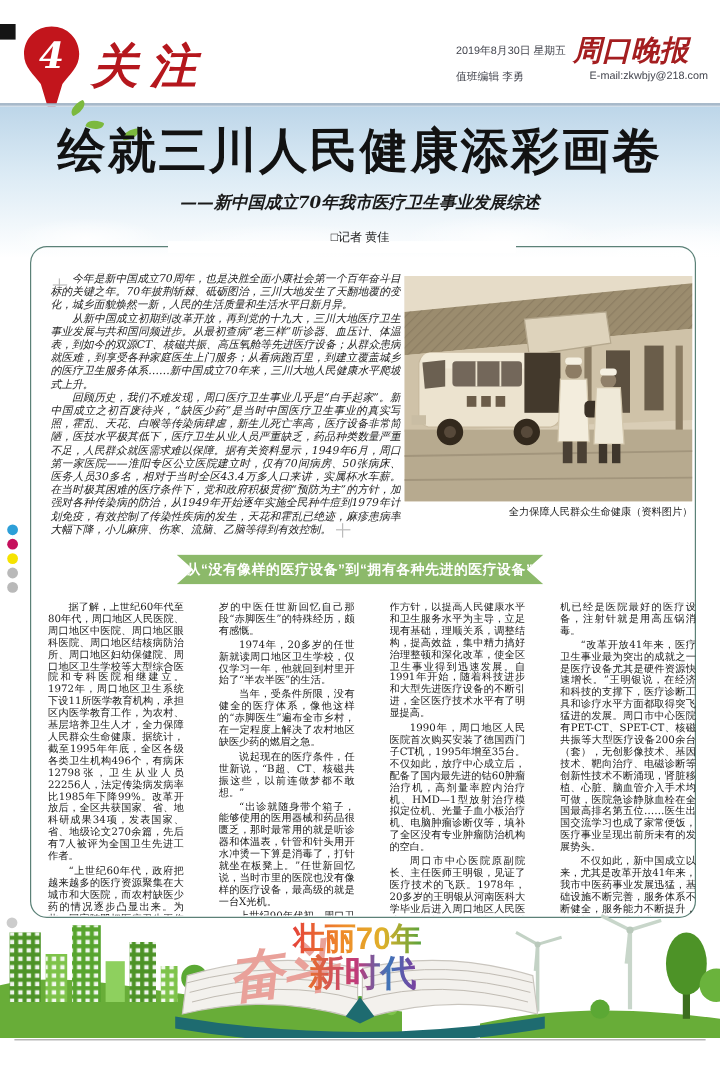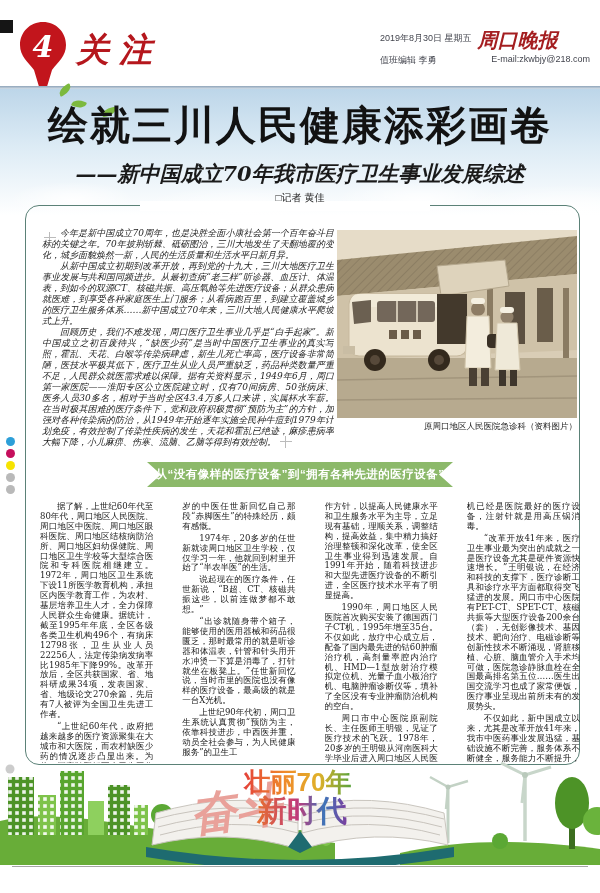--- a/index.html
+++ b/index.html
@@ -8,44 +8,44 @@
   
   .black-square{position:absolute;left:0;top:20px;width:13px;height:13px;background:#151515;}
   .reg-dots{position:absolute;left:6px;display:flex;flex-direction:column;gap:3px;}
   .reg-dots i{width:9px;height:9px;border-radius:50%;display:block;}
   .cross{position:absolute;width:12px;height:12px;}
   .cross::before{content:"";position:absolute;left:5px;top:0;width:1px;height:12px;background:#bbb;}
   .cross::after{content:"";position:absolute;left:0;top:5px;width:12px;height:1px;background:#bbb;}
   
   .pin{position:absolute;left:16px;top:20px;}
   .section-title{position:absolute;left:76px;top:28px;font-family:"DejaVu Serif",serif;
-        font-style:italic;font-weight:bold;font-size:33px;color:#b5171d;letter-spacing:10px;}
+        font-style:italic;font-weight:bold;font-size:39px;color:#b5171d;letter-spacing:10px;}
   .header-right{position:absolute;right:10px;top:30px;width:210px;}
   .hr-row1{display:flex;align-items:flex-end;justify-content:flex-start;gap:6px;}
   .pub-date{font-size:9px;color:#44464f;padding-bottom:5px;white-space:nowrap;}
   .masthead{font-family:"DejaVu Serif",serif;font-style:italic;font-weight:bold;
-        font-size:20px;color:#a41e20;line-height:1;white-space:nowrap;}
+        font-size:24px;color:#a41e20;line-height:1;white-space:nowrap;}
   .hr-row2{display:flex;justify-content:space-between;margin-top:4px;font-size:9px;color:#43454e;}
   .header-rule{position:absolute;left:0;top:86px;width:600px;height:3px;
         background:linear-gradient(180deg,#8ea4b9,#d3dee8);}
   
   .sky{position:absolute;left:0;top:89px;width:600px;height:126px;
     background:
       radial-gradient(90px 26px at 12% 88%,rgba(255,255,255,.95),rgba(255,255,255,0) 70%),
       radial-gradient(150px 34px at 40% 96%,rgba(255,255,255,.95),rgba(255,255,255,0) 70%),
       radial-gradient(120px 30px at 70% 88%,rgba(255,255,255,.9),rgba(255,255,255,0) 70%),
       radial-gradient(170px 40px at 95% 98%,rgba(255,255,255,.95),rgba(255,255,255,0) 70%),
       linear-gradient(180deg,#bdd6e9 0%,#dcebf5 45%,#ffffff 100%);}
   .leaf{position:absolute;width:14px;height:8px;border-radius:80% 10% 80% 10%;background:#7cb93e;}
   .headline{position:absolute;left:0;top:98px;width:600px;text-align:center;margin:0;
         font-size:40px;font-weight:900;letter-spacing:2px;color:#121212;
         font-family:"Liberation Sans",sans-serif;}
   .subtitle{position:absolute;left:0;top:160px;width:600px;text-align:center;
         font-family:"DejaVu Serif",serif;font-style:italic;font-weight:bold;
-        font-size:21px;color:#1a1a1a;}
+        font-size:14px;color:#1a1a1a;}
   .byline{position:absolute;left:0;top:191px;width:600px;text-align:center;
         font-size:10px;color:#222;z-index:5;}
   
   .article-box{position:absolute;left:25px;top:205px;width:553px;height:558px;
         border:1.5px solid #5b8177;border-radius:14px;}
   .byline-patch{position:absolute;left:140px;top:201px;width:290px;height:10px;background:#fff;z-index:4;}
   
   .intro{position:absolute;left:42px;top:228px;width:292px;height:224px;overflow:hidden;
         font-family:"DejaVu Serif",serif;font-style:italic;font-size:9px;
         line-height:11px;color:#1c1c1c;text-align:justify;}
@@ -176,34 +176,35 @@
     </g>
     <rect x="150" y="104" width="22" height="14" rx="4" fill="#3a3126"></rect>
     <g>
       <circle cx="170" cy="87" r="6.5" fill="#90806a"></circle>
       <rect x="163" y="77" width="14" height="6" rx="3" fill="#f5f0e2"></rect>
       <polygon points="160,93 180,93 183,140 158,140" fill="#efe9d8" stroke="#d4c8ae" stroke-width="1"></polygon>
       <rect x="162" y="140" width="7" height="16" fill="#3e362c"></rect>
       <rect x="173" y="140" width="7" height="16" fill="#3e362c"></rect>
     </g>
   </svg>
-  <div class="caption">原周口地区人民医院急诊科（资料图片）</div>
+  <div class="caption">全力保障人民群众生命健康（资料图片）</div>
 
   <div class="banner">
     <span>从“没有像样的医疗设备”到“拥有各种先进的医疗设备”</span>
   </div>
 
   <div class="columns">
     <div class="col">
       <p>据了解，上世纪60年代至80年代，周口地区人民医院、周口地区中医院、周口地区眼科医院、周口地区结核病防治所、周口地区妇幼保健院、周口地区卫生学校等大型综合医院和专科医院相继建立。1972年，周口地区卫生系统下设11所医学教育机构，承担区内医学教育工作，为农村、基层培养卫生人才，全力保障人民群众生命健康。据统计，截至1995年年底，全区各级各类卫生机构496个，有病床12798张，卫生从业人员22256人，法定传染病发病率比1985年下降99%。改革开放后，全区共获国家、省、地科研成果34项，发表国家、省、地级论文270余篇，先后有7人被评为全国卫生先进工作者。</p>
       <p>“上世纪60年代，政府把越来越多的医疗资源聚集在大城市和大医院，而农村缺医少药的情况逐步凸显出来。为此，国家随即把医疗卫生工作的重点放到了基层，‘赤脚医生’随之出现，但那时候整体的医学水平还是比较低的。”70</p>
     </div>
     <div class="col">
       <p class="noindent">岁的中医任世新回忆自己那段“赤脚医生”的特殊经历，颇有感慨。</p>
       <p>1974年，20多岁的任世新就读周口地区卫生学校，仅仅学习一年，他就回到村里开始了“半农半医”的生活。</p>
+      <p>当年，受条件所限，没有健全的医疗体系，像他这样的“赤脚医生”遍布全市乡村，在一定程度上解决了农村地区缺医少药的燃眉之急。</p>
       <p>说起现在的医疗条件，任世新说，“B超、CT、核磁共振这些，以前连做梦都不敢想。”</p>
       <p>“出诊就随身带个箱子，能够使用的医用器械和药品很匮乏，那时最常用的就是听诊器和体温表，针管和针头用开水冲烫一下算是消毒了，打针就坐在板凳上。”任世新回忆说，当时市里的医院也没有像样的医疗设备，最高级的就是一台X光机。</p>
       <p>上世纪90年代初，周口卫生系统认真贯彻“预防为主，依靠科技进步，中西医并重，动员全社会参与，为人民健康服务”的卫生工</p>
     </div>
     <div class="col">
       <p class="noindent">作方针，以提高人民健康水平和卫生服务水平为主导，立足现有基础，理顺关系，调整结构，提高效益，集中精力搞好治理整顿和深化改革，使全区卫生事业得到迅速发展。自1991年开始，随着科技进步和大型先进医疗设备的不断引进，全区医疗技术水平有了明显提高。</p>
       <p>1990年，周口地区人民医院首次购买安装了德国西门子CT机，1995年增至35台。不仅如此，放疗中心成立后，配备了国内最先进的钴60肿瘤治疗机，高剂量率腔内治疗机、HMD—1型放射治疗模拟定位机、光量子血小板治疗机、电脑肿瘤诊断仪等，填补了全区没有专业肿瘤防治机构的空白。</p>
       <p>周口市中心医院原副院长、主任医师王明银，见证了医疗技术的飞跃。1978年，20多岁的王明银从河南医科大学毕业后进入周口地区人民医院工作。据王明银回忆，当时医院仅有内科、外科、儿科、妇科、感染科几个科室，X光机、心电</p>
     </div>
     <div class="col">

